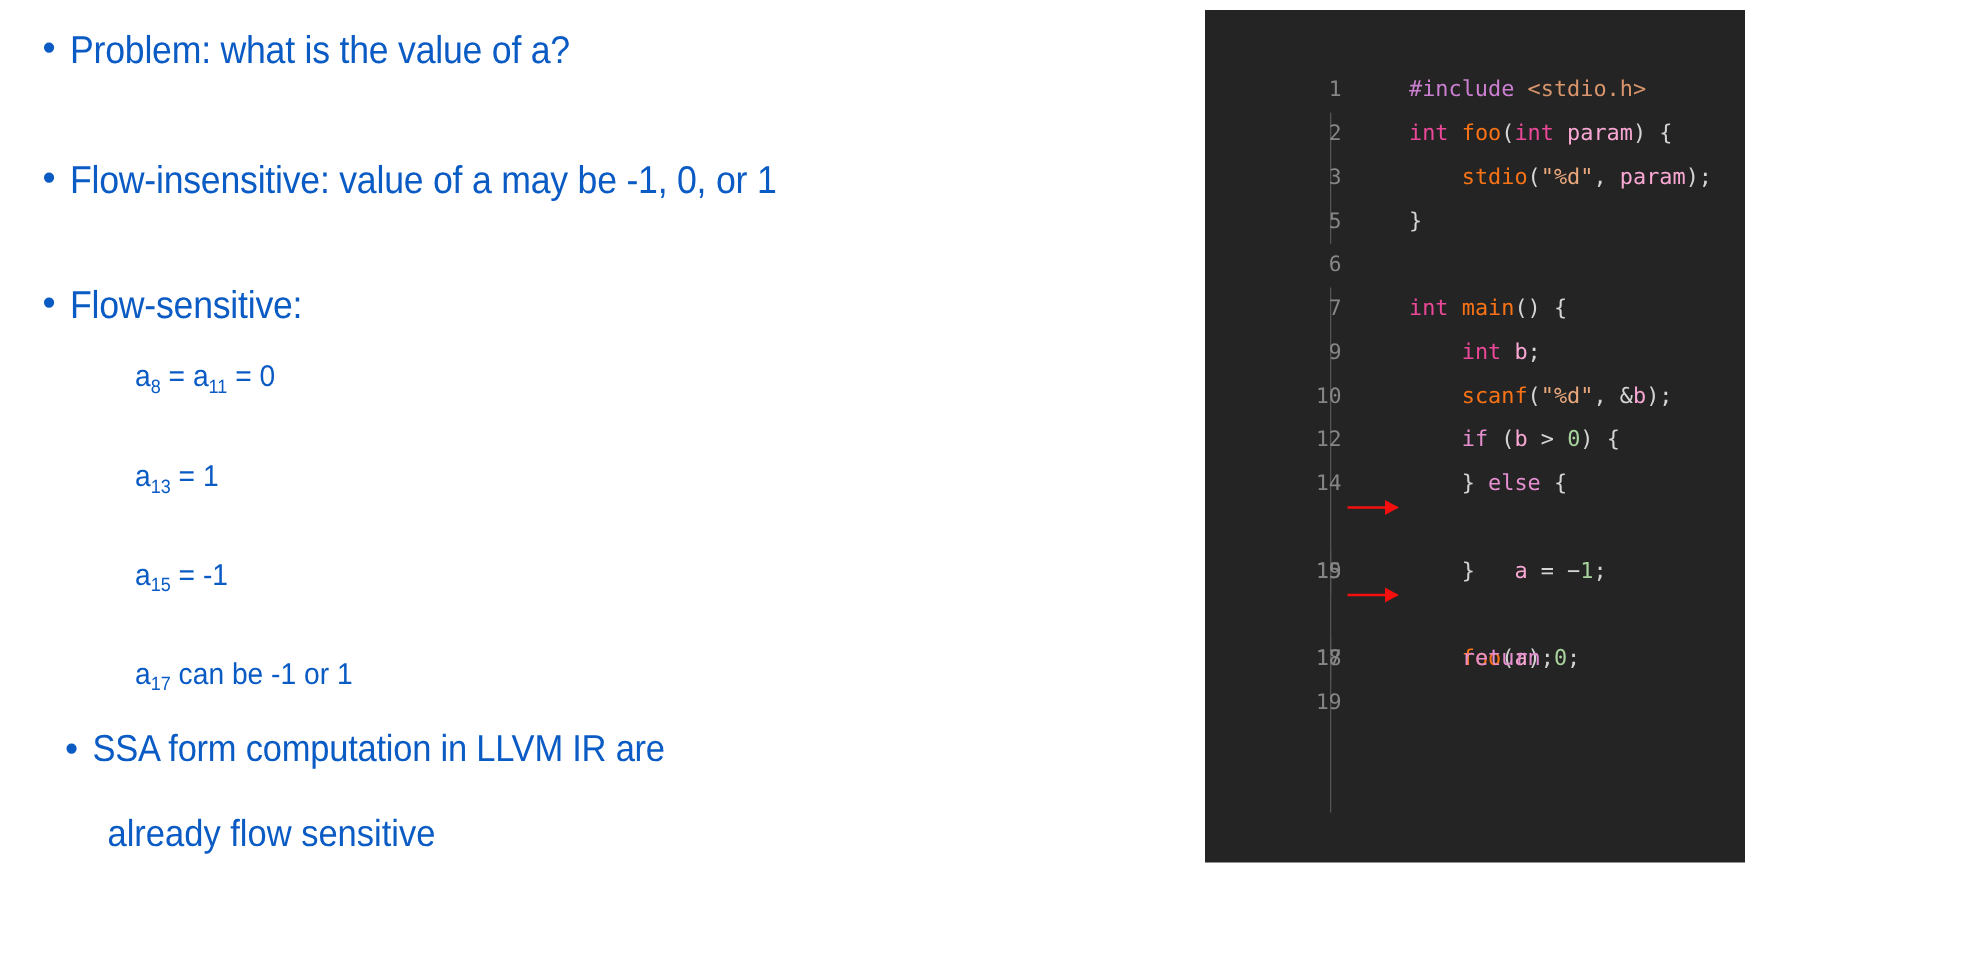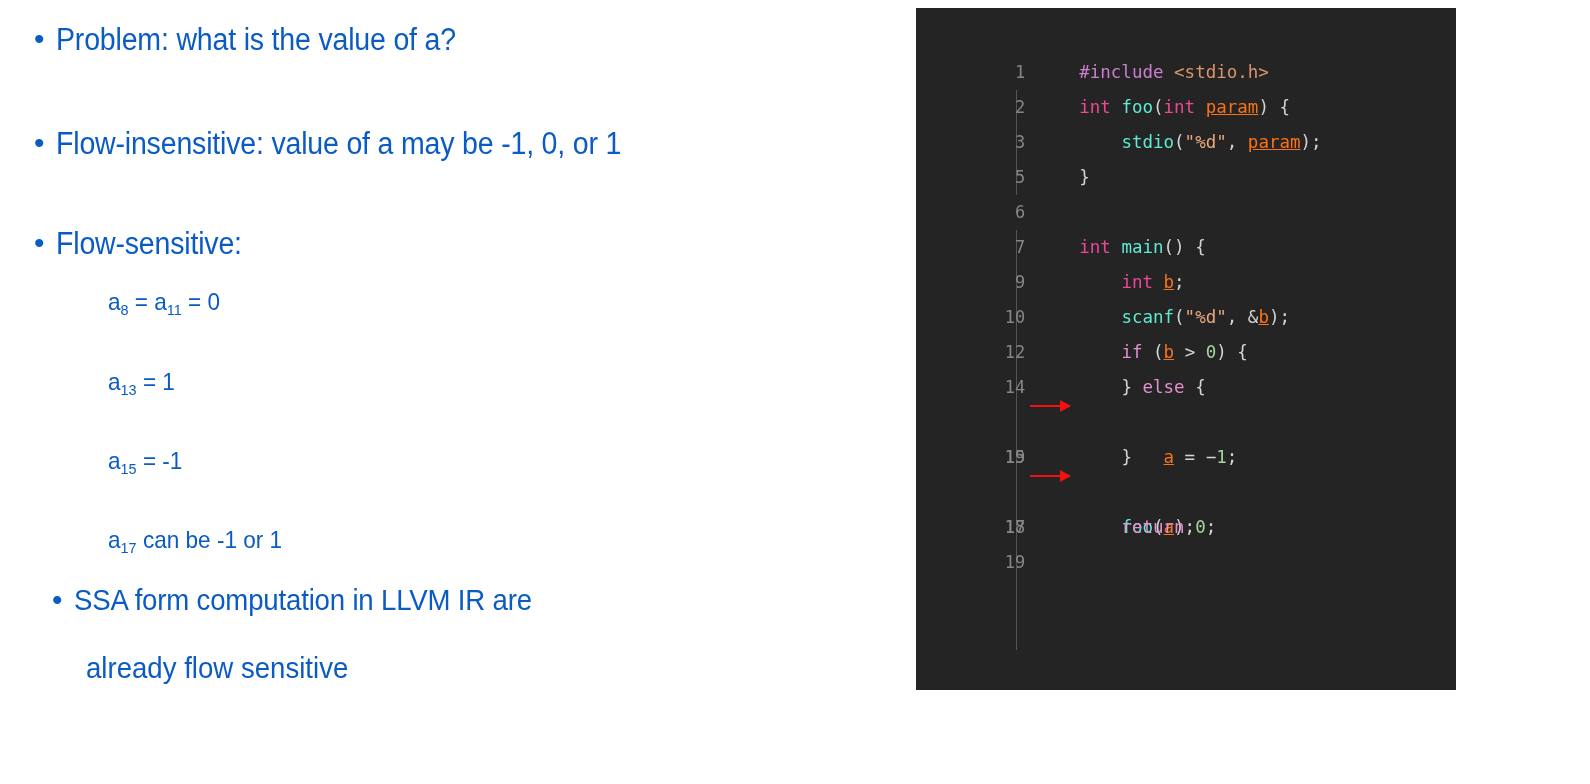--- a/index.html
+++ b/index.html
@@ -84,23 +84,23 @@
     font-size: 30px;
     line-height: 1;
     white-space: nowrap;
     transform: scaleX(0.92);
     transform-origin: left center;
   }
 
   
   #code-panel {
     position: absolute;
-    left: 916px;
+    left: 964px;
     top: 8px;
-    width: 540px;
+    width: 432px;
     height: 682px;
     background: #242424;
     overflow: hidden;
   }
   #code-lines {
     position: relative;
     padding-top: 12px;
     font-family: "DejaVu Sans Mono", "Liberation Mono", monospace;
     font-size: 17.5px;
   }
@@ -153,22 +153,22 @@
     height: 0;
     border-left: 11px solid #f50f0f;
     border-top: 6px solid transparent;
     border-bottom: 6px solid transparent;
   }
 
   
   .tok-pre    { color: #cb7fd0; }  
   .tok-hdr    { color: #d9956b; }  
   .tok-type   { color: #ec4899; }  
-  .tok-fn     { color: #5eead4; }  
-  .tok-var    { color: #f97316; text-decoration: underline; }  
+  .tok-fn     { color: #f97316; }  
+  .tok-var    { color: #f9a8d4; }  
   .tok-str    { color: #e8a87c; }  
   .tok-kw     { color: #e58fd0; }  
   .tok-num    { color: #a9d39e; }  
   .tok-punc   { color: #d4d4d4; }  
 </style>
 </head>
 <body>
 
 <div id="slide-body">
 

